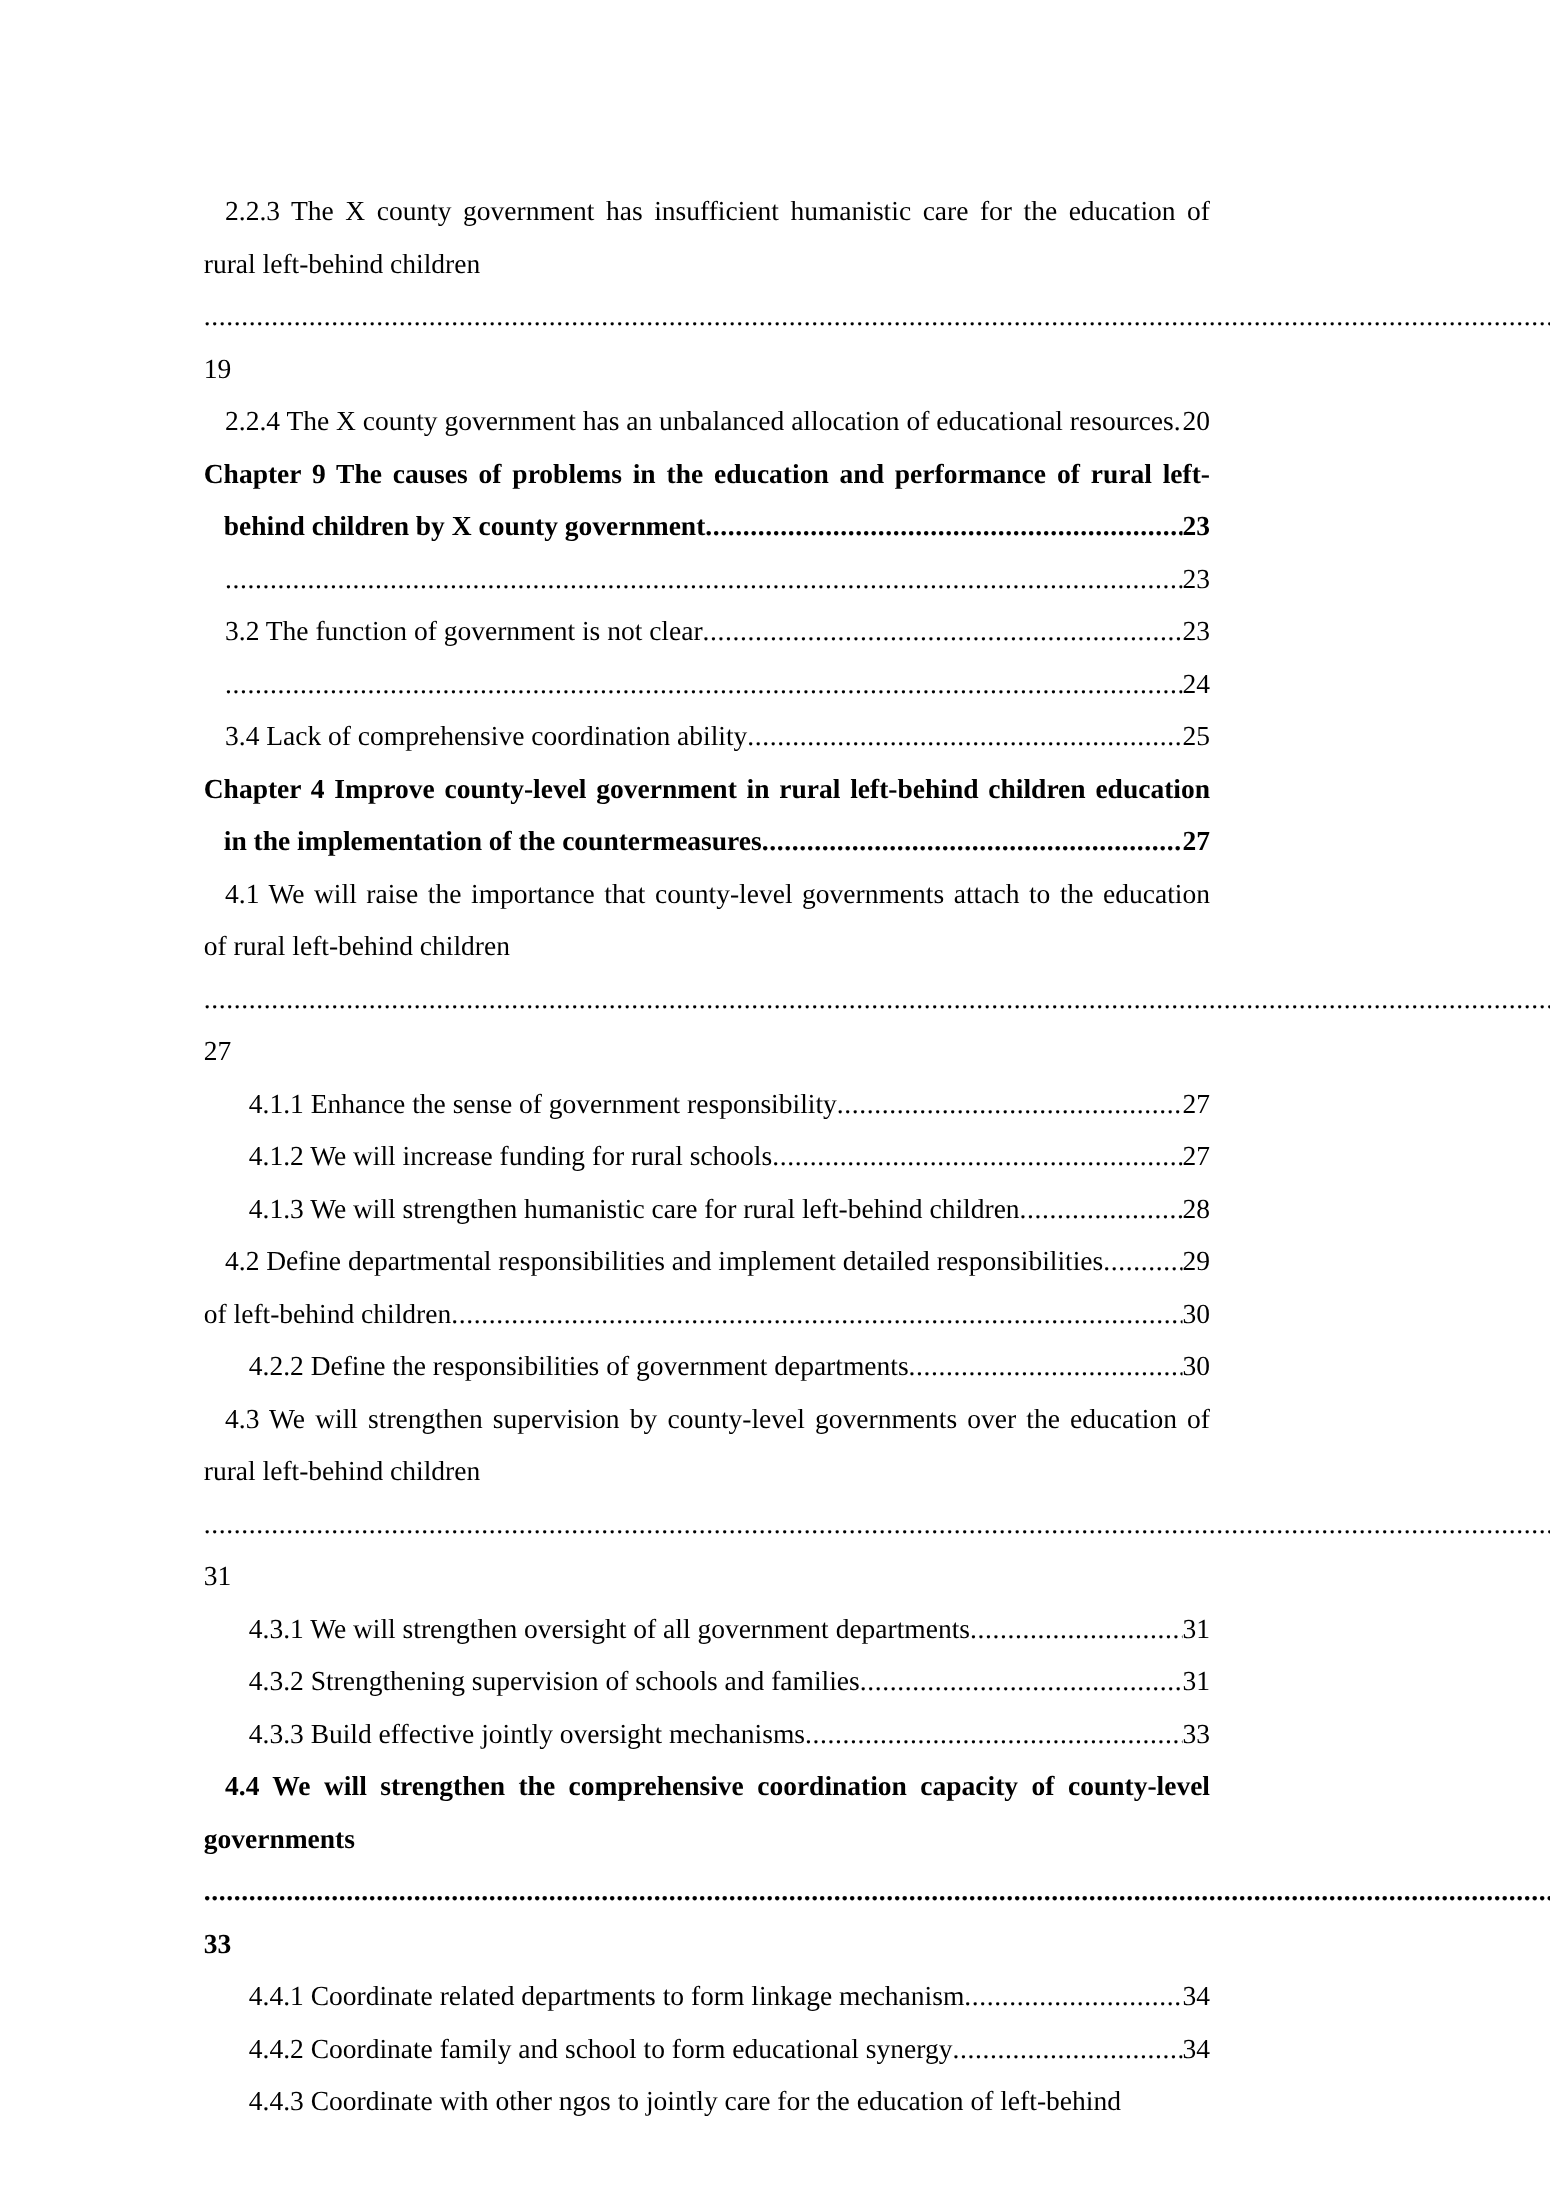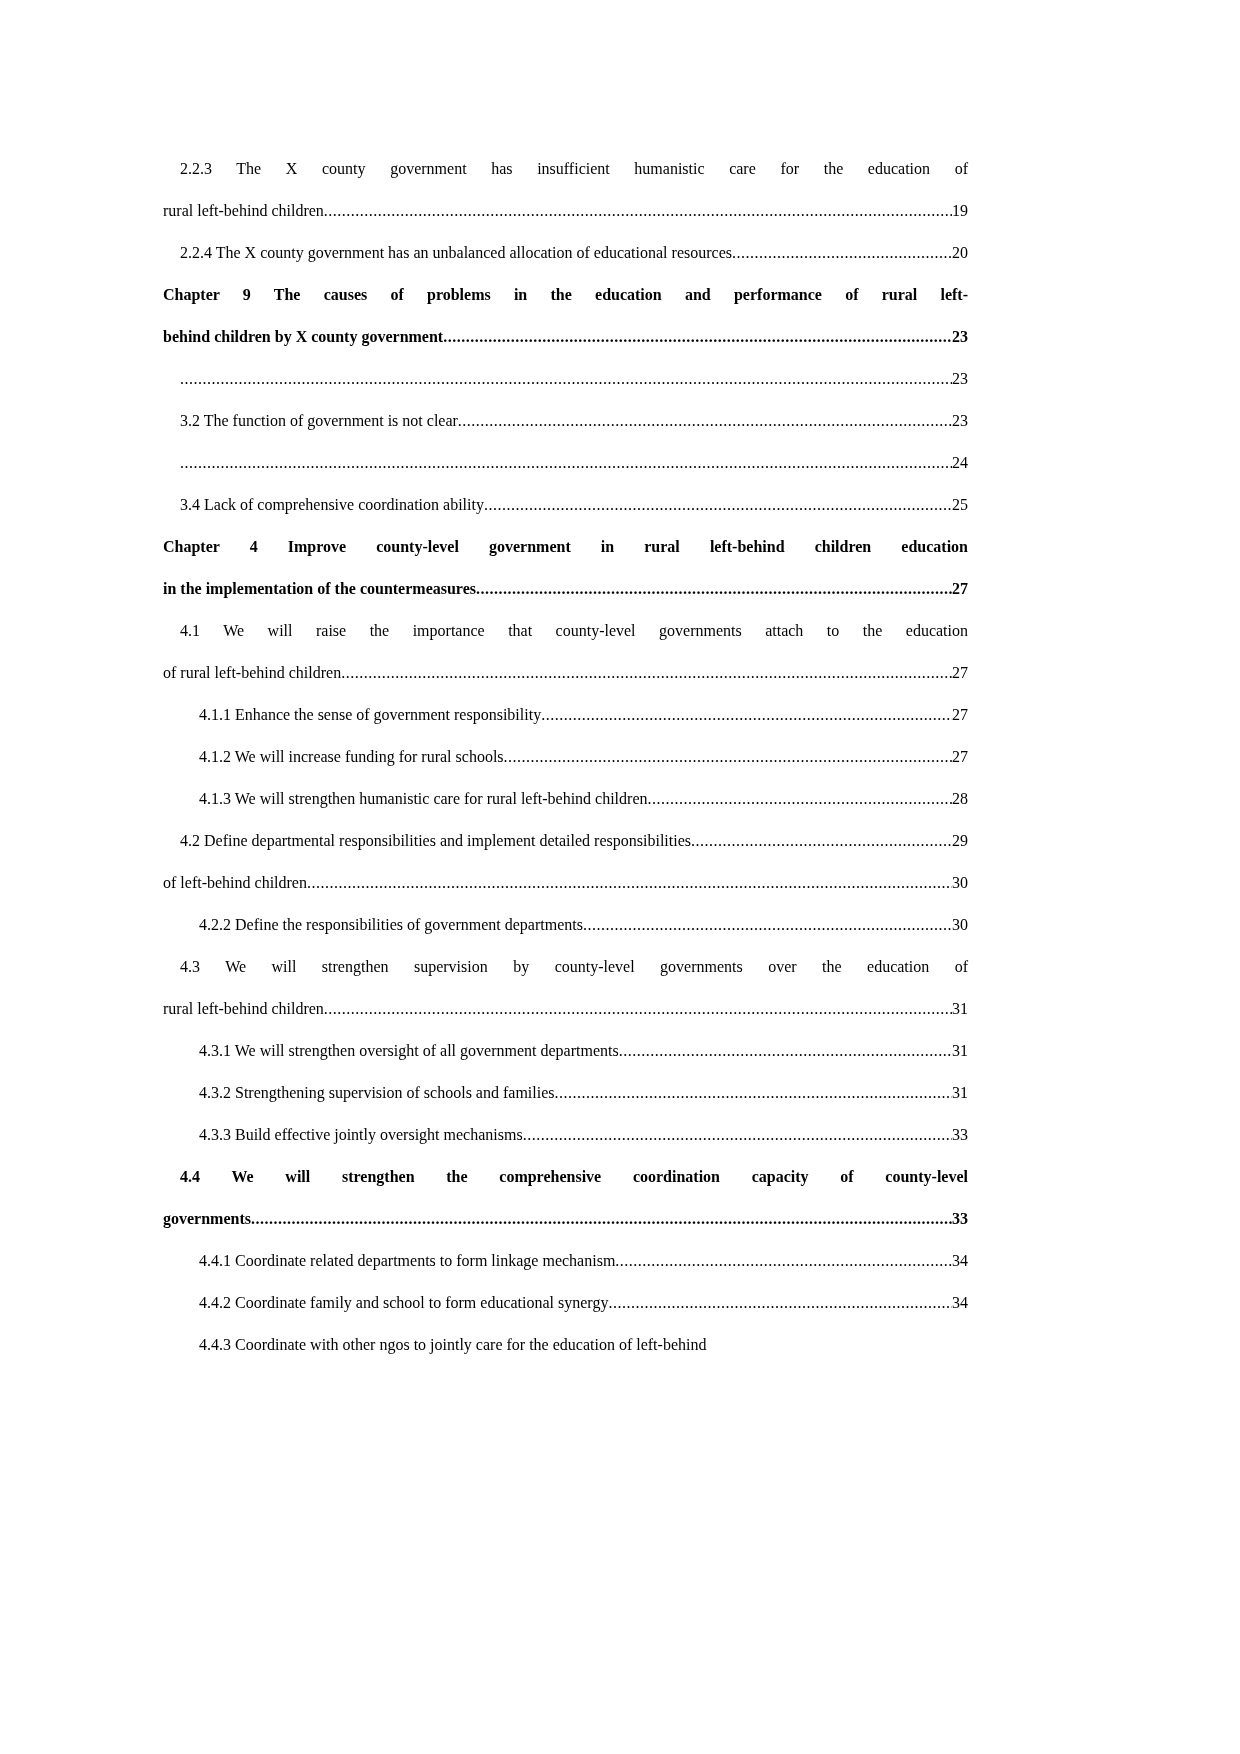--- a/index.html
+++ b/index.html
@@ -20,21 +20,21 @@
     overflow: hidden;
   }
   .toc {
     position: absolute;
     left: 163px;
     top: 148px;
     width: 805px;
   }
   
   .entry {
-    font-size: 16px;
+    font-size: 22px;
     line-height: 42px;
     margin: 0;
     text-align: justify;
     text-justify: inter-word;
     white-space: normal;
     word-spacing: normal;
   }
   .entry.bold {
     font-weight: bold;
   }
@@ -46,22 +46,22 @@
   
   .row {
     display: block;
   }
   .row.cont {
     display: flex;
     align-items: baseline;
     white-space: nowrap;
     margin-left: -17px;
   }
-  .lvl-0 > .row.cont { margin-left: 0px; }
-  .lvl-1 > .row.cont { margin-left: -17px; }
+  .lvl-0 > .row.cont { margin-left: 16px; }
+  .lvl-1 > .row.cont { margin-left: -17px; flex-direction: column; }
   .lvl-2 > .row.cont { margin-left: -36px; }
 
   .row.single {
     display: flex;
     align-items: baseline;
     white-space: nowrap;
   }
   .label {
     flex: 0 0 auto;
   }

